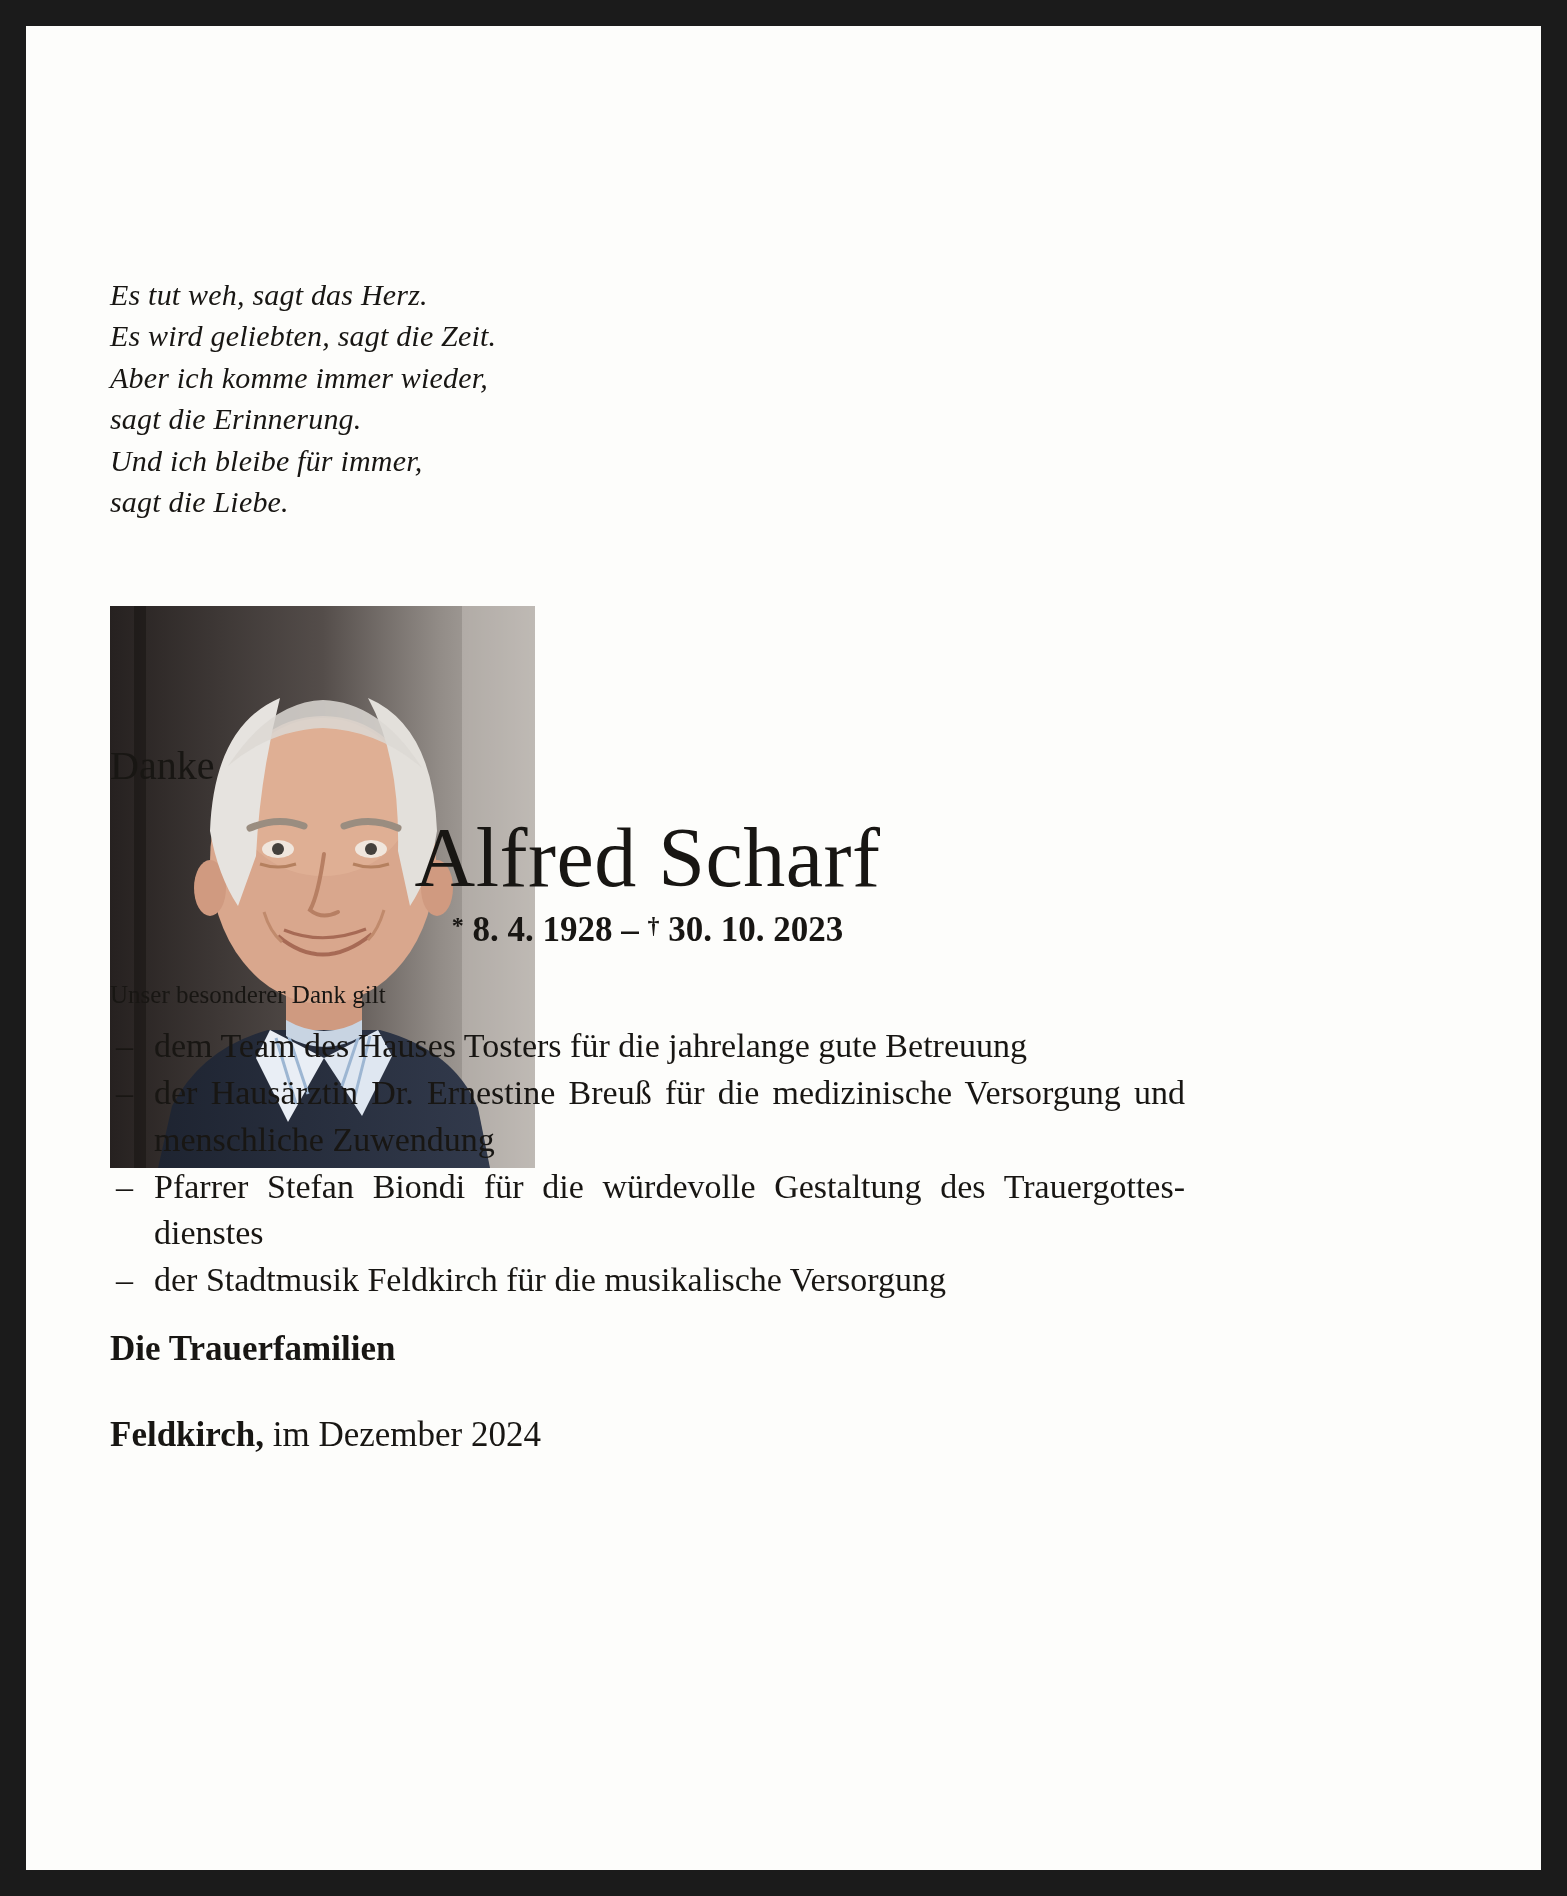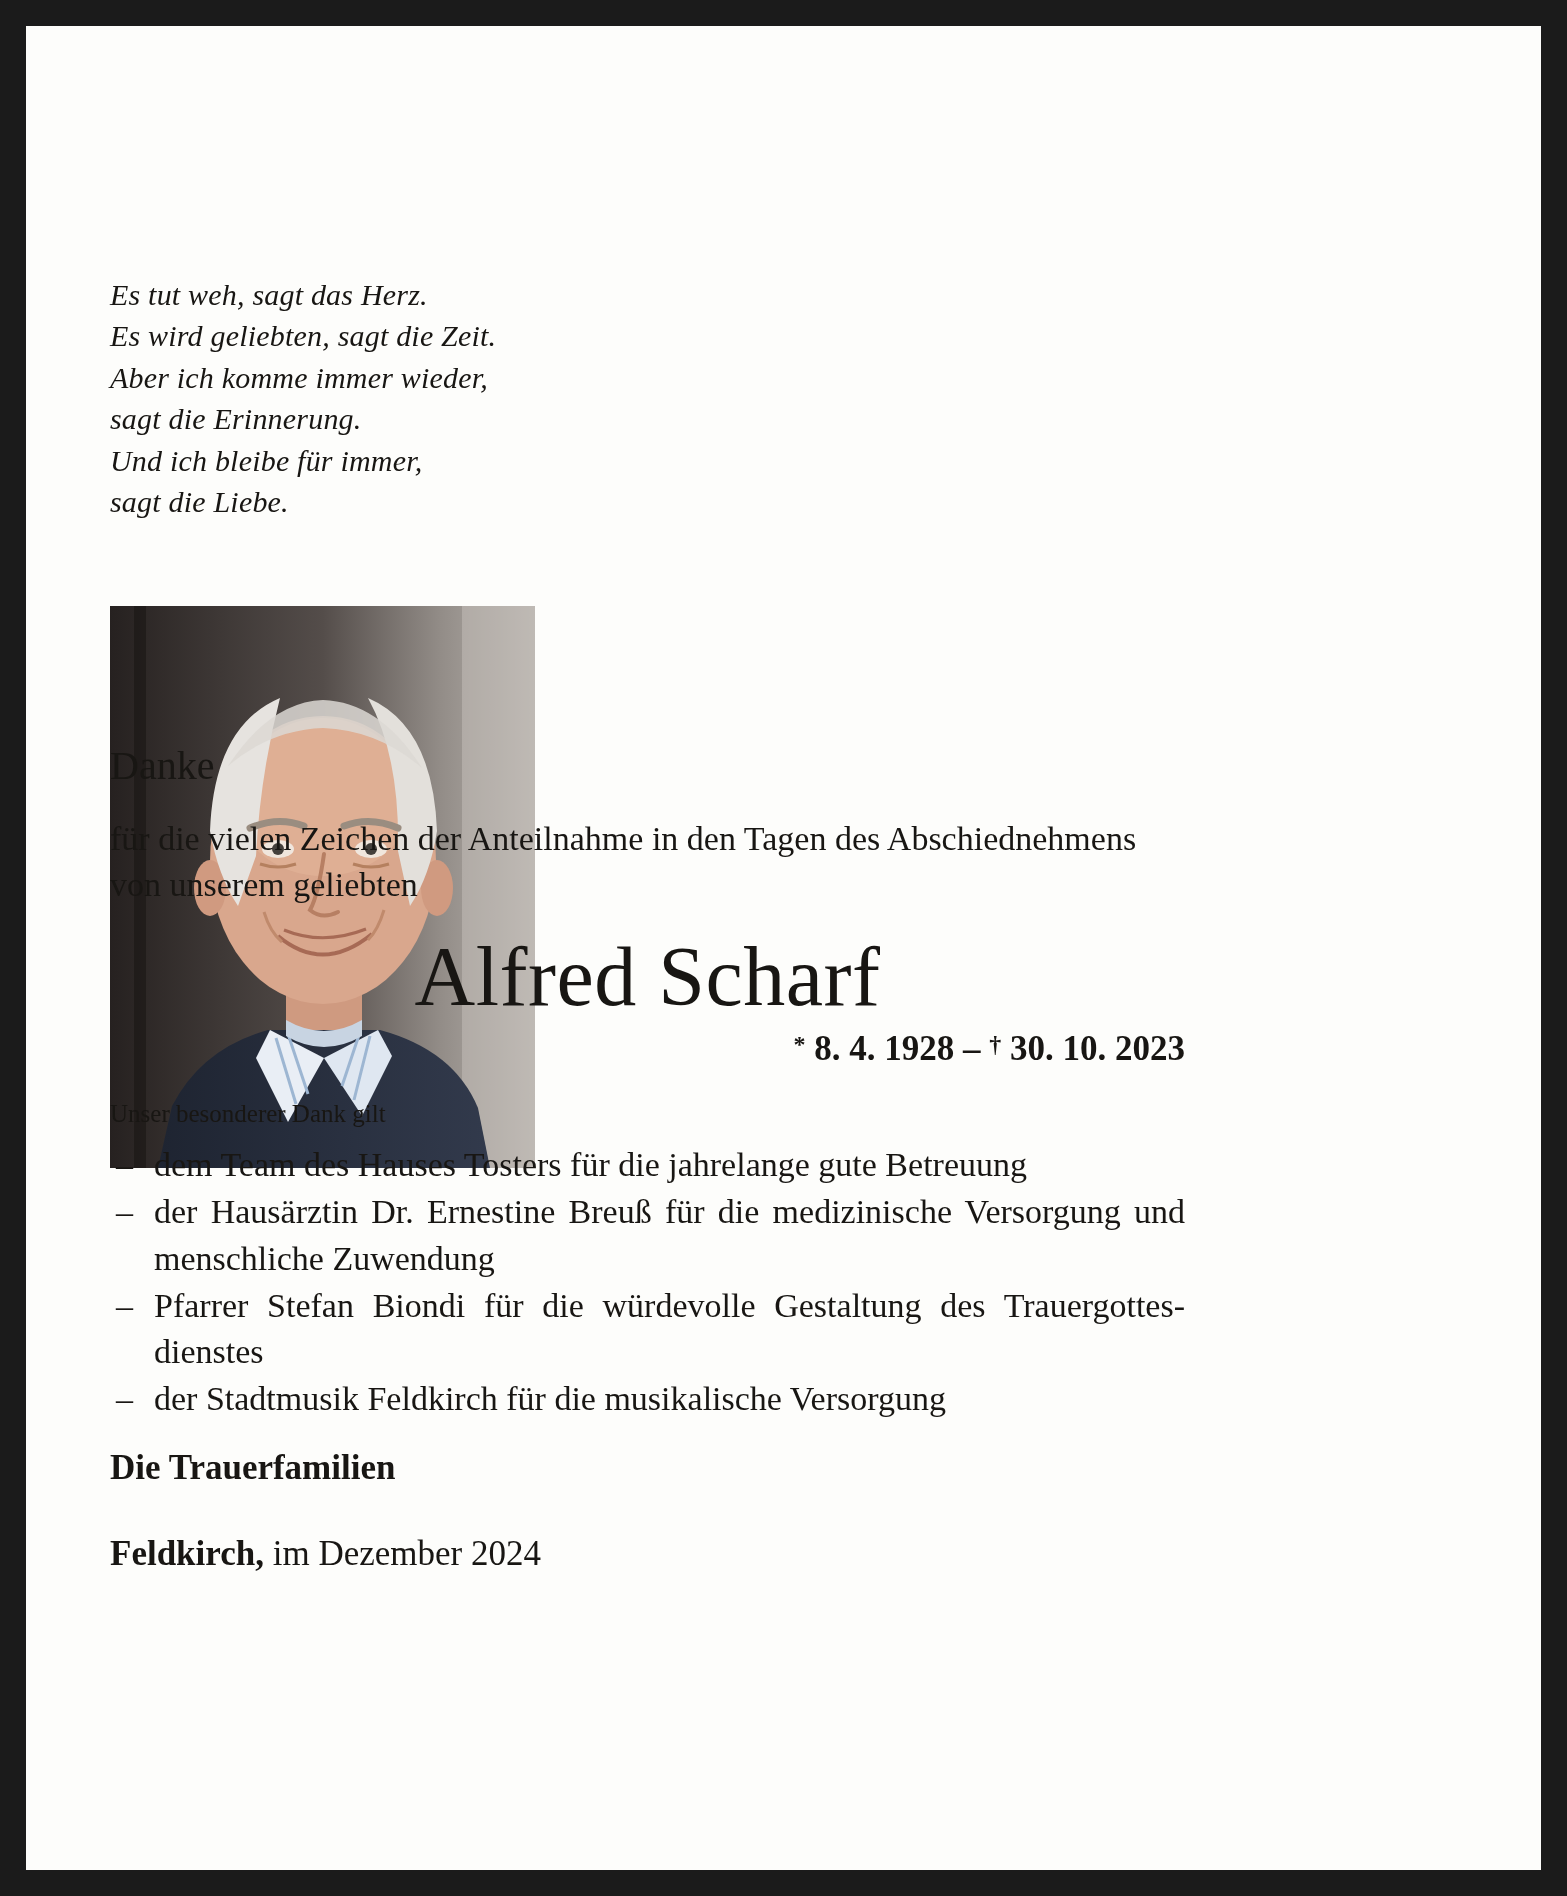--- a/index.html
+++ b/index.html
@@ -66,21 +66,21 @@
   .name {
     margin: 22px 0 0 0;
     text-align: center;
     font-size: 84px;
     font-weight: normal;
     line-height: 1.15;
     letter-spacing: 0.5px;
   }
   .dates {
     margin: 2px 0 0 0;
-    text-align: right;
+    text-align: center;
     font-size: 35px;
     font-weight: bold;
     line-height: 1.2;
   }
   .dates .sym {
     font-size: 24px;
     position: relative;
     top: -8px;
     font-weight: bold;
   }
@@ -192,21 +192,20 @@
           <path d="M 160 424 L 214 452 L 178 516 L 146 452 Z" fill="#e9eef5"></path>
           <path d="M 268 424 L 214 452 L 252 510 L 282 450 Z" fill="#dfe7f1"></path>
           <path d="M 166 432 L 186 498 M 178 428 L 198 488 M 260 430 L 244 494 M 250 426 L 232 480" stroke="#9db6d2" stroke-width="3" fill="none"></path>
           <path d="M 176 414 Q 214 436 252 414 L 252 430 Q 214 452 176 430 Z" fill="#c8d4e2"></path>
         </svg>
       </div>
     </div>
 
     <h2 class="danke">Danke</h2>
 
-    <p class="intro">für die vielen Zeichen der Anteilnahme in den Tagen des Abschiednehmens von unserem geliebten</p>
 
     <h1 class="name">Alfred Scharf</h1>
 
     <p class="dates"><span class="sym">*</span> <span>8. 4. 1928</span> <span>–</span> <span class="sym">†</span> <span>30. 10. 2023</span></p>
 
     <p class="special">Unser besonderer Dank gilt</p>
 
     <ul class="thanks-list">
       <li>
         <span class="bullet">–</span>

